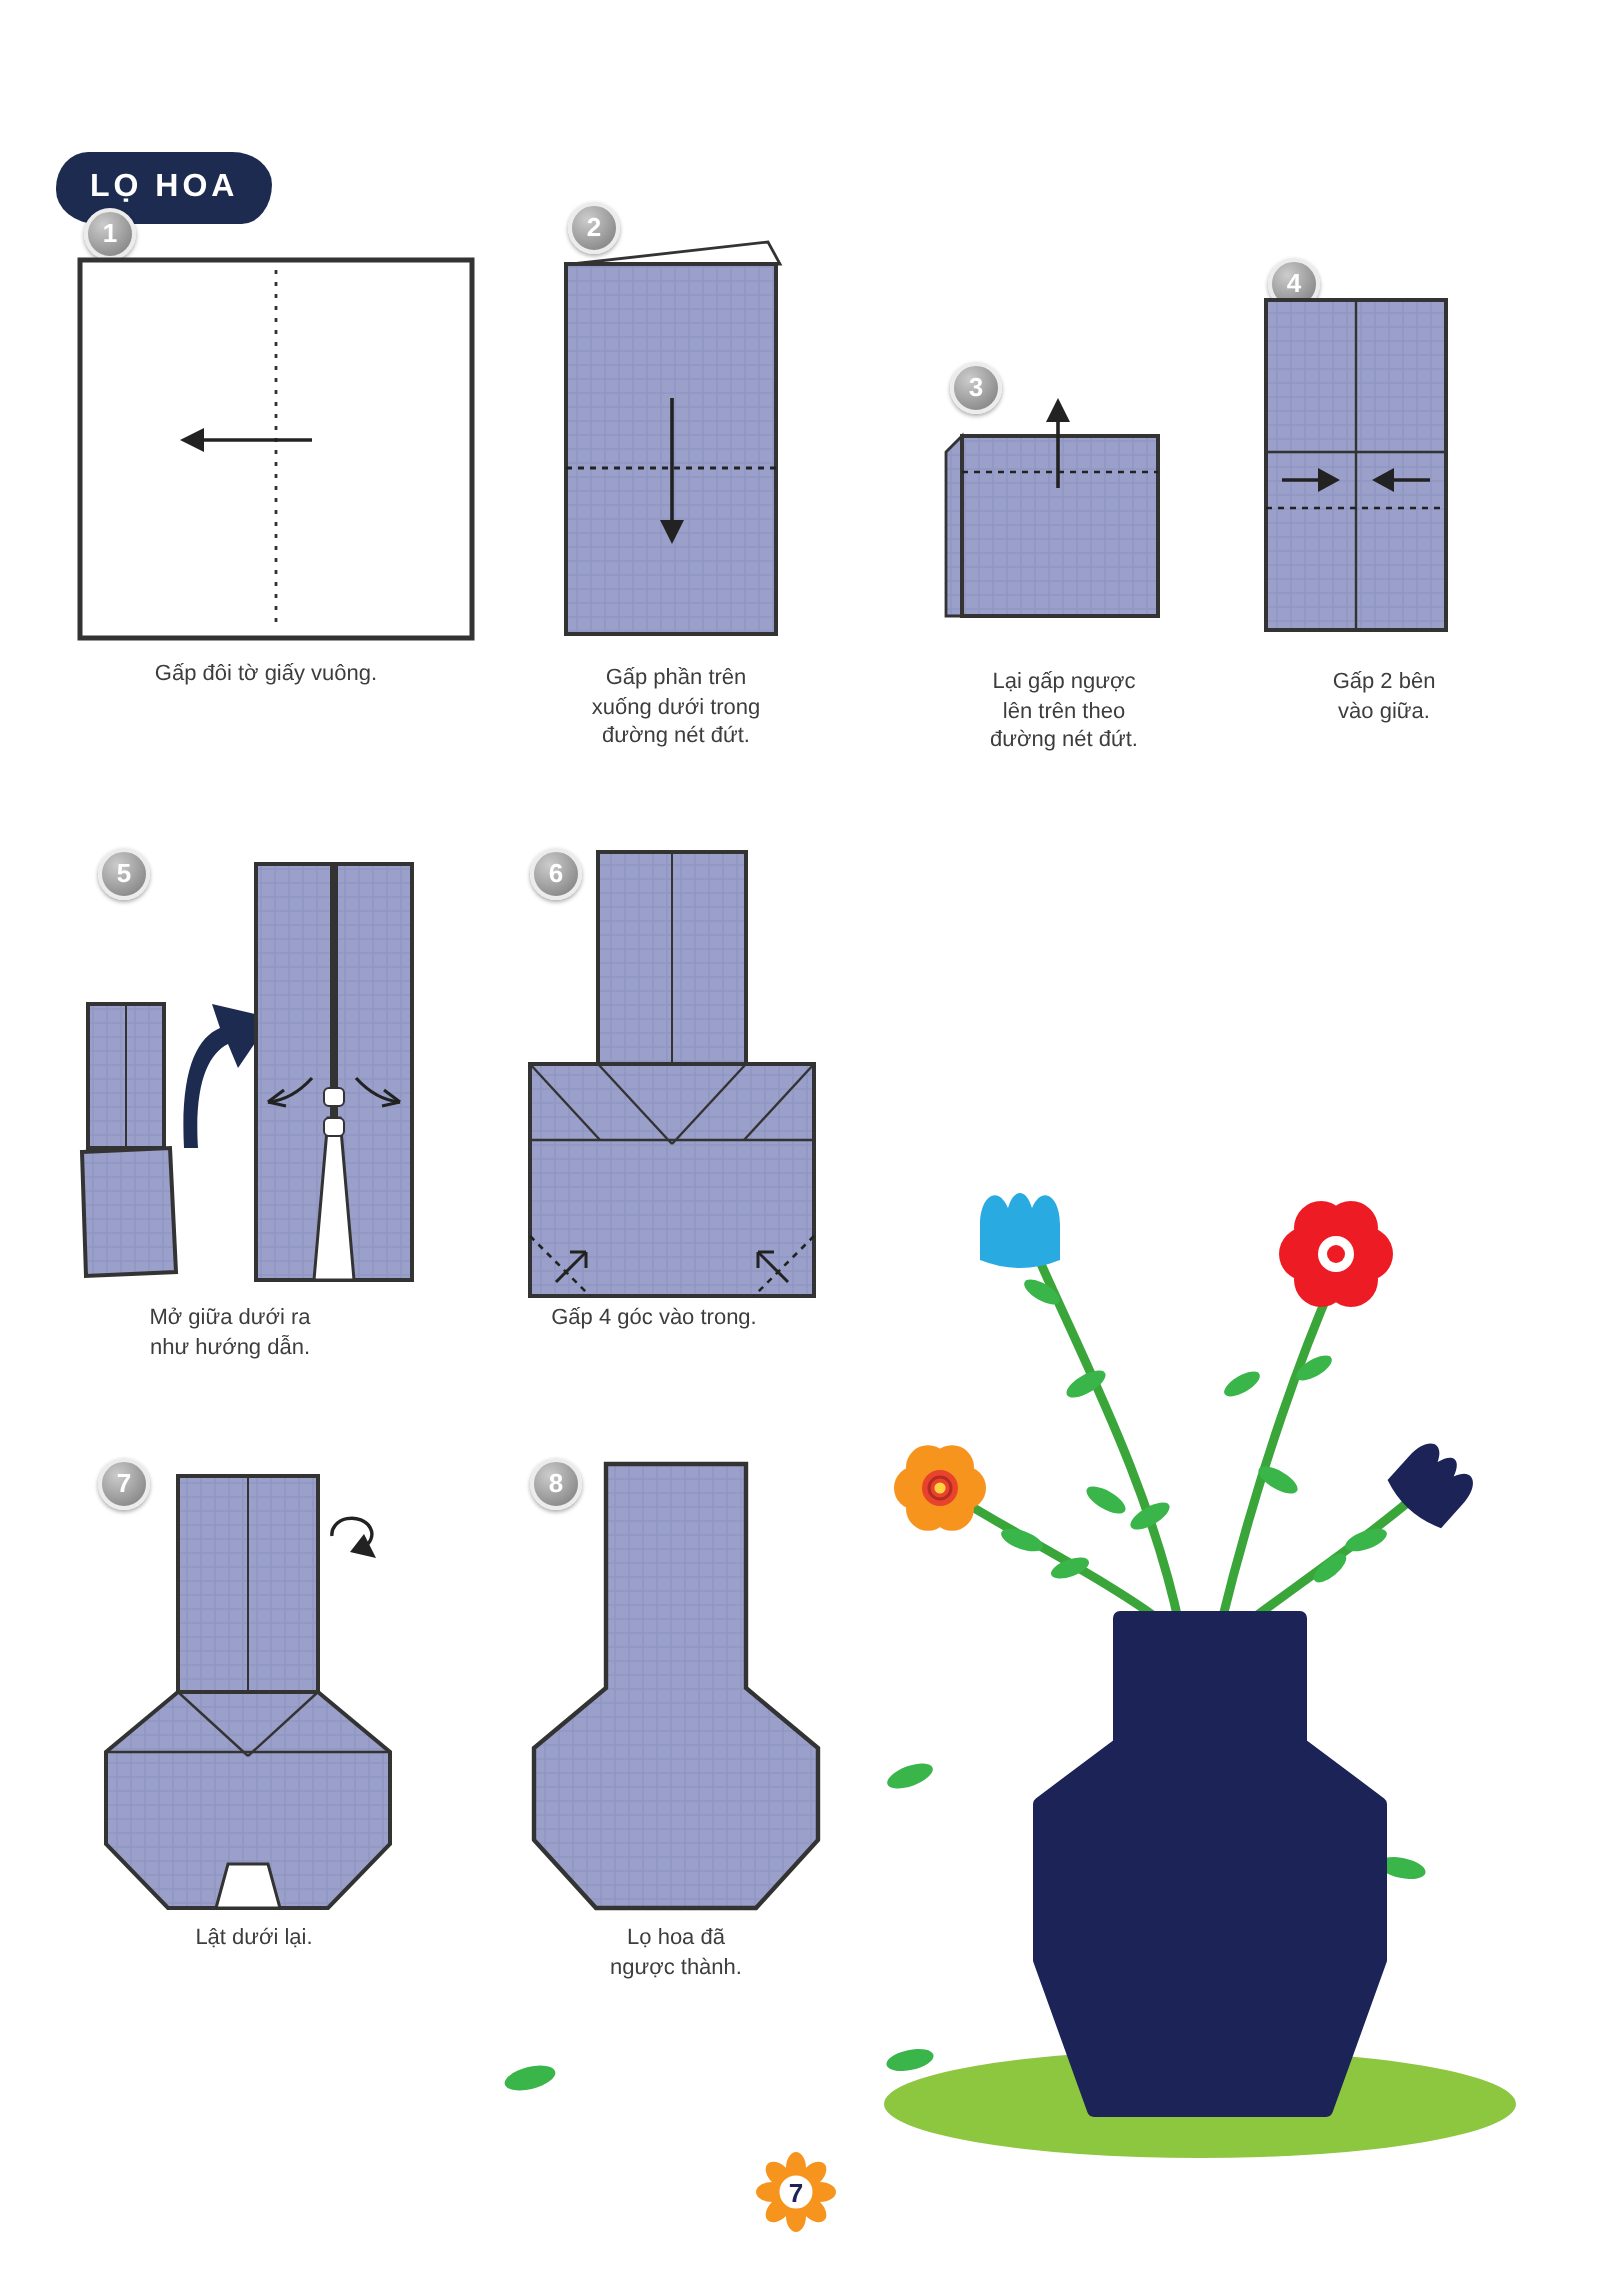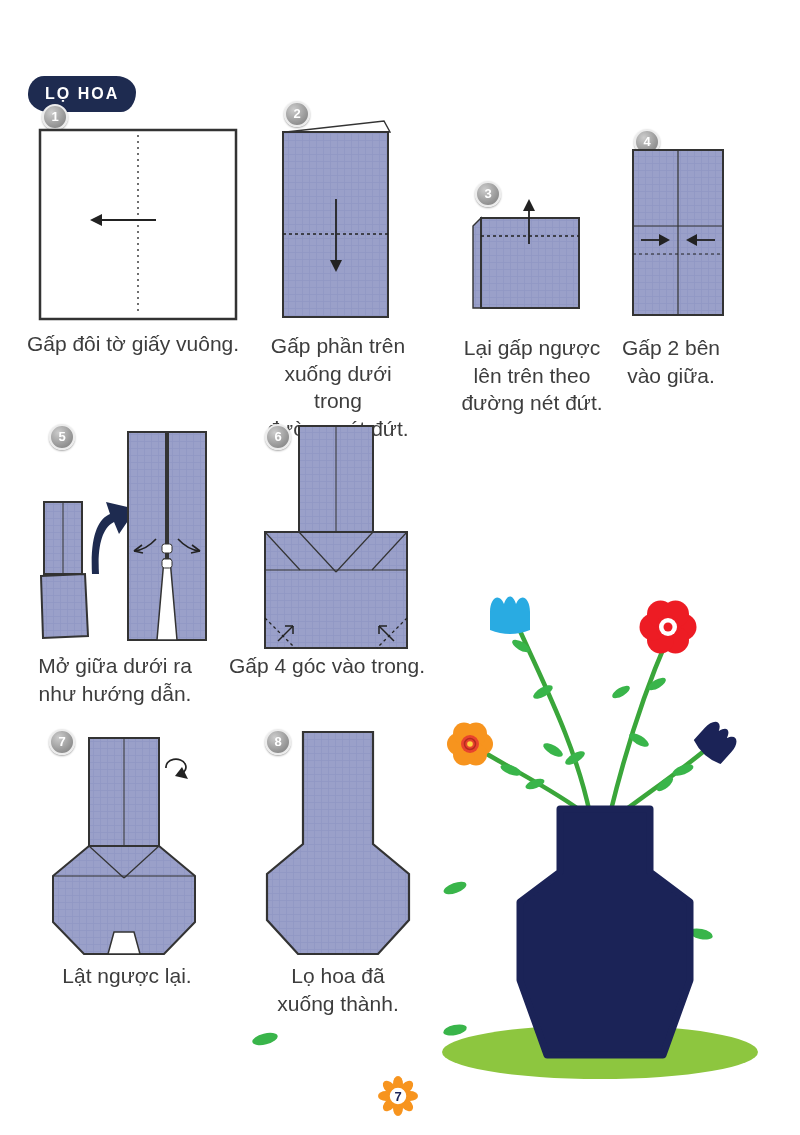--- a/index.html
+++ b/index.html
@@ -20,21 +20,21 @@
   .stepnum {
     position:absolute; width:22px; height:22px; border-radius:50%;
     background:radial-gradient(circle at 35% 30%, #cccccc, #8d8d8d 75%);
     border:2px solid #ececec;
     box-shadow:0 1px 2px rgba(0,0,0,0.35);
     color:#fff; font-weight:bold; font-size:13px; line-height:22px;
     text-align:center;
   }
   .caption {
     position:absolute;
-    font-size:21px; line-height:1.32; color:#3d3d3d;
+    font-size:11px; line-height:1.32; color:#3d3d3d;
     text-align:center; white-space:pre-line;
   }
   .diagram { position:absolute; }
   .pagenum-flower { position:absolute; }
 </style>
 </head>
 <body>
 
 <div class="page">
 
@@ -105,21 +105,21 @@
     <line x1="5" y1="108" x2="95" y2="108" stroke="#222" stroke-width="1.2" stroke-dasharray="3 3"></line>
     <g>
       <line x1="13" y1="94" x2="34" y2="94" stroke="#222" stroke-width="1.8"></line>
       <polygon points="42,94 31,88 31,100" fill="#222"></polygon>
     </g>
     <g>
       <line x1="87" y1="94" x2="66" y2="94" stroke="#222" stroke-width="1.8"></line>
       <polygon points="58,94 69,88 69,100" fill="#222"></polygon>
     </g>
   </svg>
-  <div class="caption" style="left:596px;top:334px;width:150px">Gấp 2 bên
+  <div class="caption" style="left:617px;top:334px;width:150px">Gấp 2 bên
 vào giữa.</div>
 
   <div class="stepnum" style="left:49px;top:424px">5</div>
   <svg class="diagram" style="left:36px;top:424px" width="200" height="226" viewBox="0 0 200 226">
     <defs>
         <pattern id="px5" width="7" height="7" patternUnits="userSpaceOnUse">
           <rect width="7" height="7" fill="#9aa0c9"></rect>
           <path d="M0 3.5H7M3.5 0V7" stroke="#9197c4" stroke-width="0.8"></path>
         </pattern>
       </defs>
@@ -190,34 +190,34 @@
     <path d="M41,122 L111,122 L147,152 L147,198 L116,230 L36,230 L5,198 L5,152 Z" fill="url(#px7)" stroke="#333" stroke-width="2"></path>
     <line x1="5" y1="152" x2="147" y2="152" stroke="#333" stroke-width="1.2"></line>
     <line x1="41" y1="122" x2="76" y2="154" stroke="#333" stroke-width="1.2"></line>
     <line x1="111" y1="122" x2="76" y2="154" stroke="#333" stroke-width="1.2"></line>
     <polygon points="60,230 66,208 86,208 92,230" fill="#fff" stroke="#333" stroke-width="1.5"></polygon>
     <g>
       <path d="M118,44 a10,8 0 1 1 15,6" fill="none" stroke="#222" stroke-width="1.7"></path>
       <polygon points="140,55 127,52 134,43" fill="#222"></polygon>
     </g>
   </svg>
-  <div class="caption" style="left:42px;top:962px;width:170px">Lật ngược lại.</div>
+  <div class="caption" style="left:42px;top:962px;width:170px">Lật dưới lại.</div>
 
   <div class="stepnum" style="left:265px;top:729px">8</div>
   <svg class="diagram" style="left:262px;top:722px" width="152" height="240" viewBox="0 0 152 240">
     <defs>
         <pattern id="px8" width="7" height="7" patternUnits="userSpaceOnUse">
           <rect width="7" height="7" fill="#9aa0c9"></rect>
           <path d="M0 3.5H7M3.5 0V7" stroke="#9197c4" stroke-width="0.8"></path>
         </pattern>
       </defs>
     <path d="M41,10 L111,10 L111,122 L147,152 L147,198 L116,232 L36,232 L5,198 L5,152 L41,122 Z" fill="url(#px8)" stroke="#333" stroke-width="2.2"></path>
   </svg>
   <div class="caption" style="left:248px;top:962px;width:180px">Lọ hoa đã
-xuống thành.</div>
+ngược thành.</div>
 
   <svg class="diagram" style="left:425px;top:572px" width="350" height="510" viewBox="0 0 350 510">
 
     <ellipse cx="175" cy="480" rx="158" ry="27" fill="#8dc63f"></ellipse>
 
     <g stroke="#3aa63a" stroke-width="4.5" fill="none" stroke-linecap="round">
       <path d="M165,242 C150,170 115,105 92,52"></path>
       <path d="M185,242 C205,160 228,100 242,68"></path>
       <path d="M160,242 C135,222 92,200 62,182"></path>
       <path d="M195,242 C230,216 262,194 285,174"></path>

